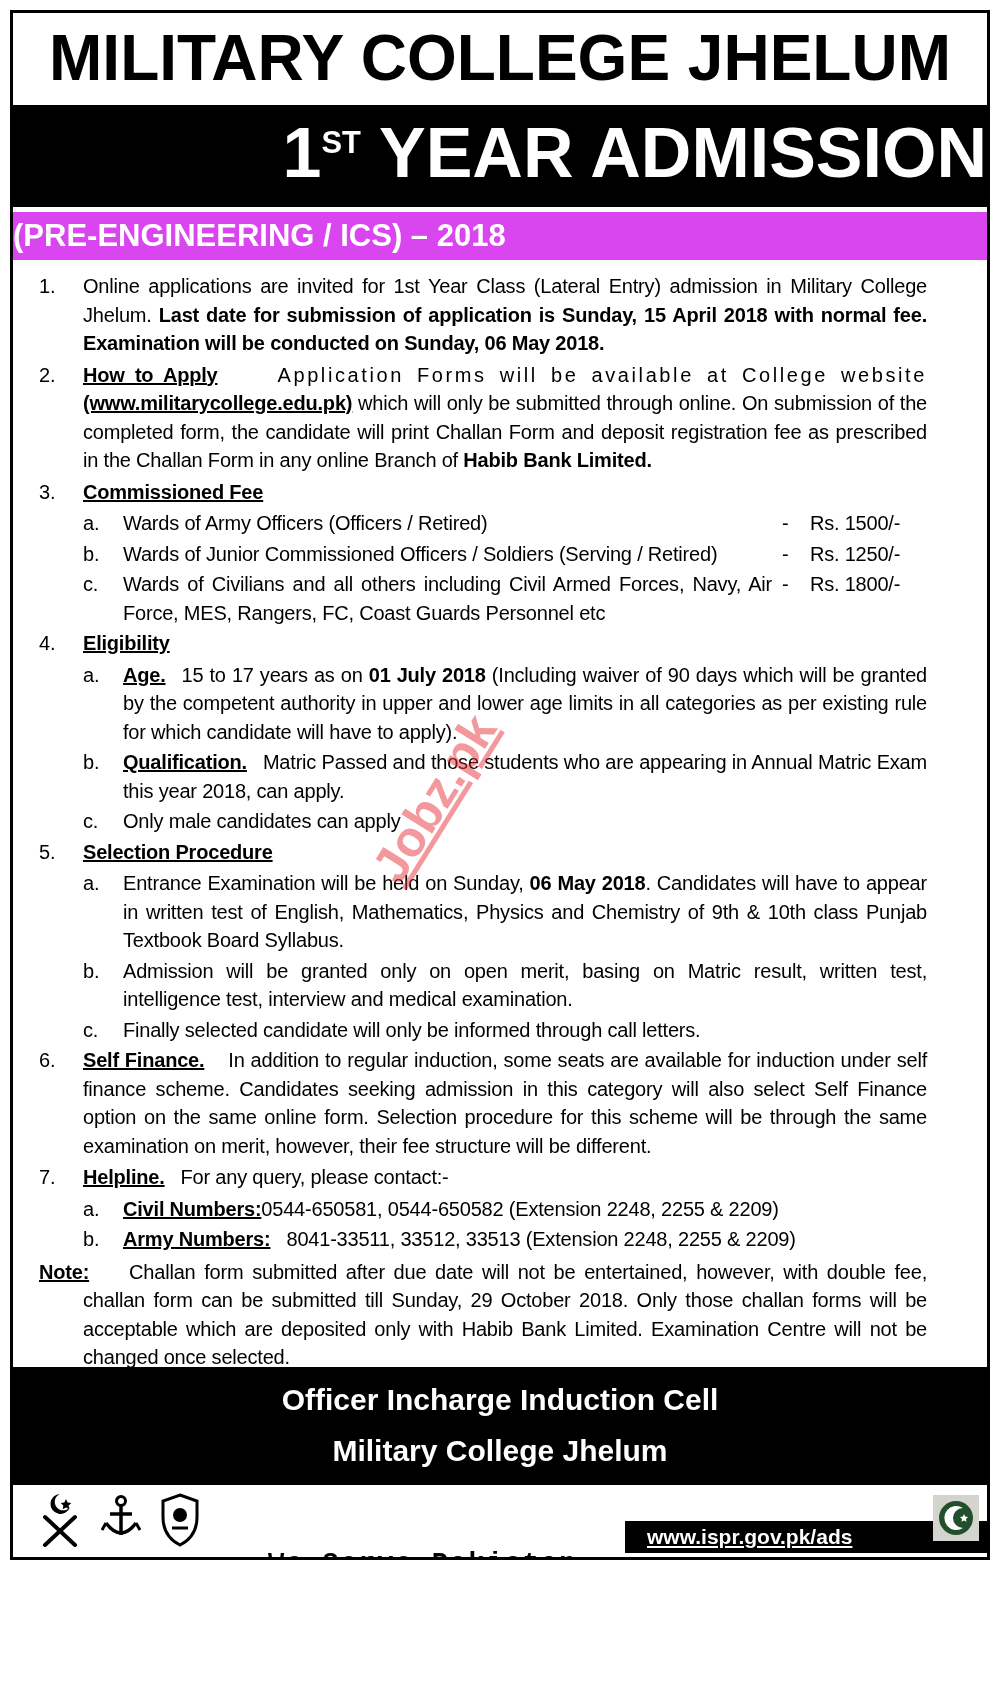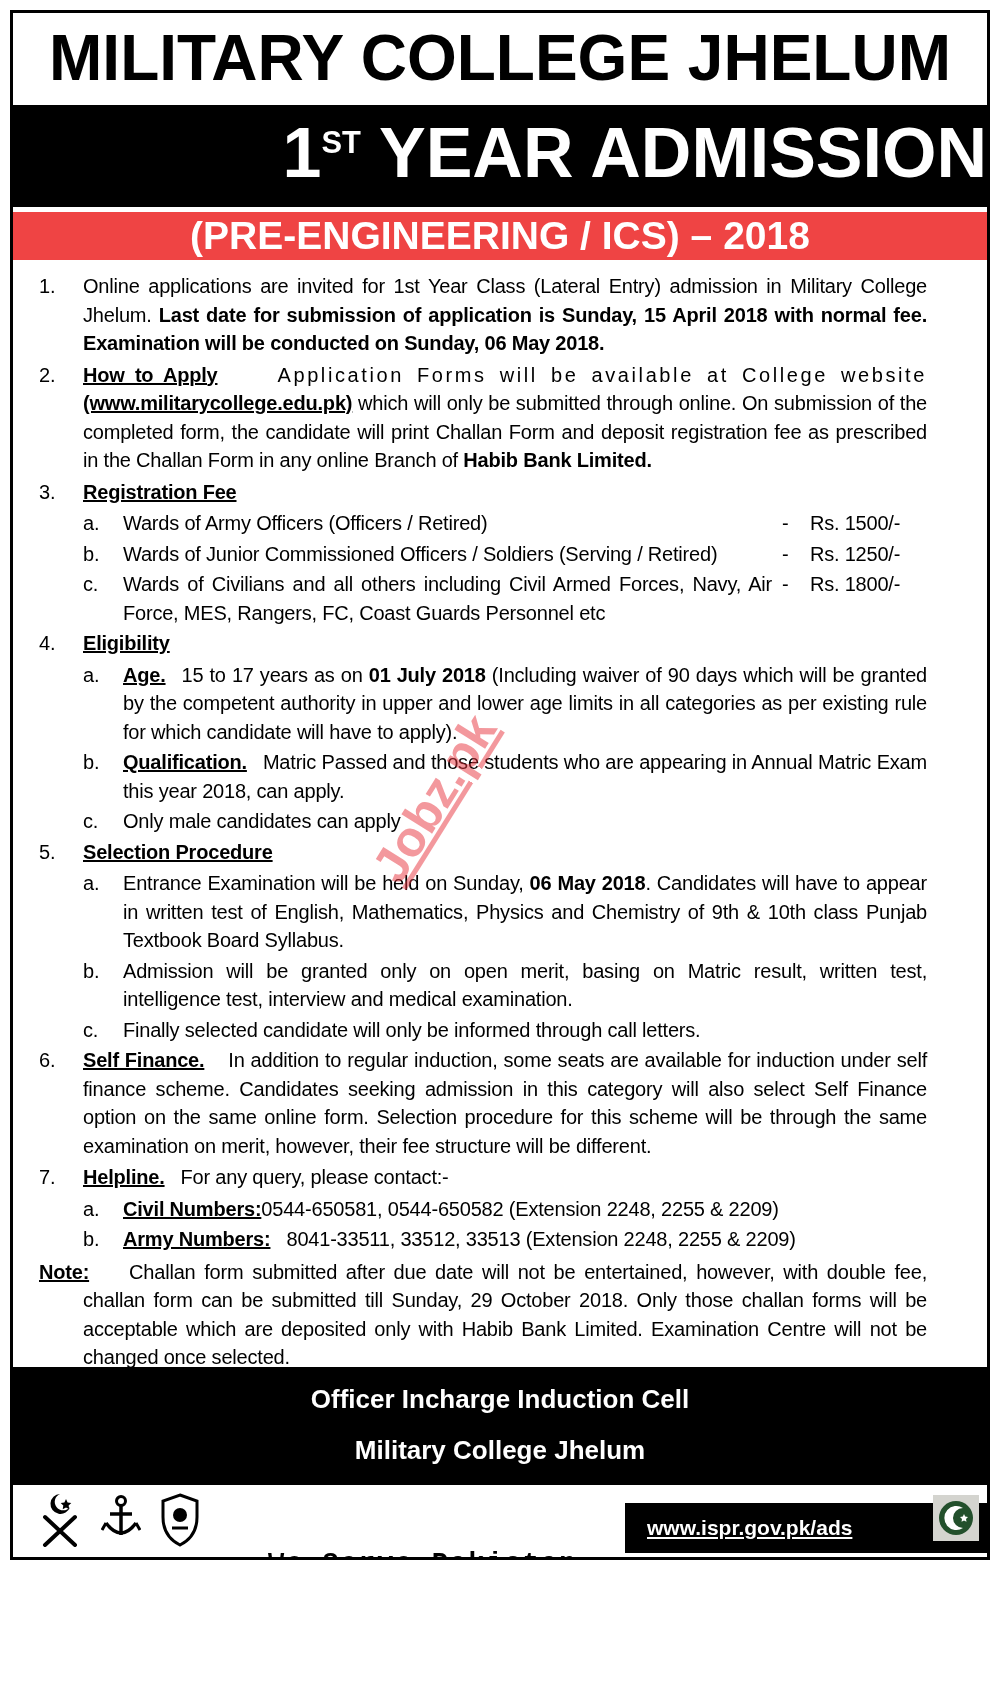--- a/index.html
+++ b/index.html
@@ -7,46 +7,46 @@
        font-family:"Liberation Sans","DejaVu Sans",sans-serif;position:relative;}
   .page{position:absolute;top:0;left:0;width:1000px;height:1686px;padding:10px;box-sizing:border-box;}
   .frame{border:3px solid #000;height:1550px;box-sizing:border-box;display:flex;flex-direction:column;
          position:relative;overflow:hidden;background:#fff;}
 
   .title{font-weight:bold;font-size:64px;line-height:74px;text-align:center;margin:8px 6px 10px;white-space:nowrap;}
 
   .banner-main{background:#000;color:#fff;text-align:right;font-weight:bold;font-size:70px;line-height:80px;
                padding:8px 0 14px;white-space:nowrap;}
   .banner-main sup{font-size:0.44em;vertical-align:24px;line-height:0;}
-  .banner-sub{background:#ef4444;color:#fff;text-align:center;font-weight:bold;font-size:39px;line-height:38px;
+  .banner-sub{background:#d946ef;color:#fff;text-align:left;font-weight:bold;font-size:31px;line-height:38px;
               padding:5px 0;margin-top:5px;}
 
   .body{flex:1;padding:12px 60px 0 26px;font-size:20px;line-height:28.5px;text-align:justify;
         letter-spacing:-0.2px;overflow:hidden;font-stretch:condensed;}
   .row{display:flex;margin-bottom:3px;}
   .num{flex:none;width:44px;}
   .content{flex:1;text-align:justify;min-width:0;}
   .sub{display:flex;margin-left:44px;margin-bottom:2px;}
   .letter{flex:none;width:40px;}
   .fee{flex:none;white-space:pre;margin-left:10px;min-width:145px;}
   .b{font-weight:bold;}
   .hu{font-weight:bold;text-decoration:underline;}
   .spread{letter-spacing:2.6px;margin-left:36px;}
   .g16{margin-right:16px;} .g24{margin-right:24px;text-decoration:underline;} .g40{margin-right:40px;} .g70{}
   .note{padding-left:44px;text-indent:-44px;margin-top:4px;}
 
-  .footer-bar{background:#000;color:#fff;text-align:center;font-weight:bold;font-size:26px;line-height:51px;
+  .footer-bar{background:#000;color:#fff;text-align:center;font-weight:bold;font-size:30px;line-height:51px;
               padding:7px 0 9px;}
 
   .bottom{position:relative;height:72px;flex:none;}
   .emblems{position:absolute;left:24px;top:8px;display:flex;gap:18px;align-items:flex-start;}
   .emblem svg{display:block;}
   .slogan{position:absolute;left:255px;top:24px;font-family:Liberation Mono, monospace;
           font-weight:bold;font-size:27px;letter-spacing:2px;margin-top:40px;}
-  .url-bar{position:absolute;right:0;bottom:4px;left:612px;background:#000;color:#fff;height:50px;
+  .url-bar{position:absolute;right:0;bottom:4px;left:612px;background:#000;color:#fff;height:32px;
            display:flex;align-items:center;padding-left:22px;font-weight:bold;font-size:21px;}
   .url{text-decoration:underline;cursor:pointer;}
   .ispr{position:absolute;right:8px;bottom:12px;display:block;}
 
   .watermark{position:absolute;left:372px;top:835px;transform:rotate(-58deg);transform-origin:left center;
              font-size:50px;font-weight:bold;color:rgba(232,50,60,0.5);text-decoration:underline;
              white-space:nowrap;z-index:5;pointer-events:none;}
 </style>
 </head>
 <body>
@@ -77,21 +77,21 @@
           <span class="b g24">How to Apply</span><span class="spread">Application Forms will be available at College website</span>
           <span class="hu">(www.militarycollege.edu.pk)</span>
           <span>which will only be submitted through online. On submission of the completed form, the candidate will print Challan Form and deposit registration fee as prescribed in the Challan Form in any online Branch of</span>
           <span class="b">Habib Bank Limited.</span>
         </div>
       </div>
 
       <div class="row">
         <span class="num">3.</span>
         <div class="content">
-          <span class="hu">Registration Fee</span>
+          <span class="hu">Commissioned Fee</span>
         </div>
       </div>
       <div class="sub">
         <span class="letter">a.</span>
         <div class="content">Wards of Army Officers (Officers / Retired)</div>
         <span class="fee">-    Rs. 1500/-</span>
       </div>
       <div class="sub">
         <span class="letter">b.</span>
         <div class="content">Wards of Junior Commissioned Officers / Soldiers (Serving / Retired)</div>

